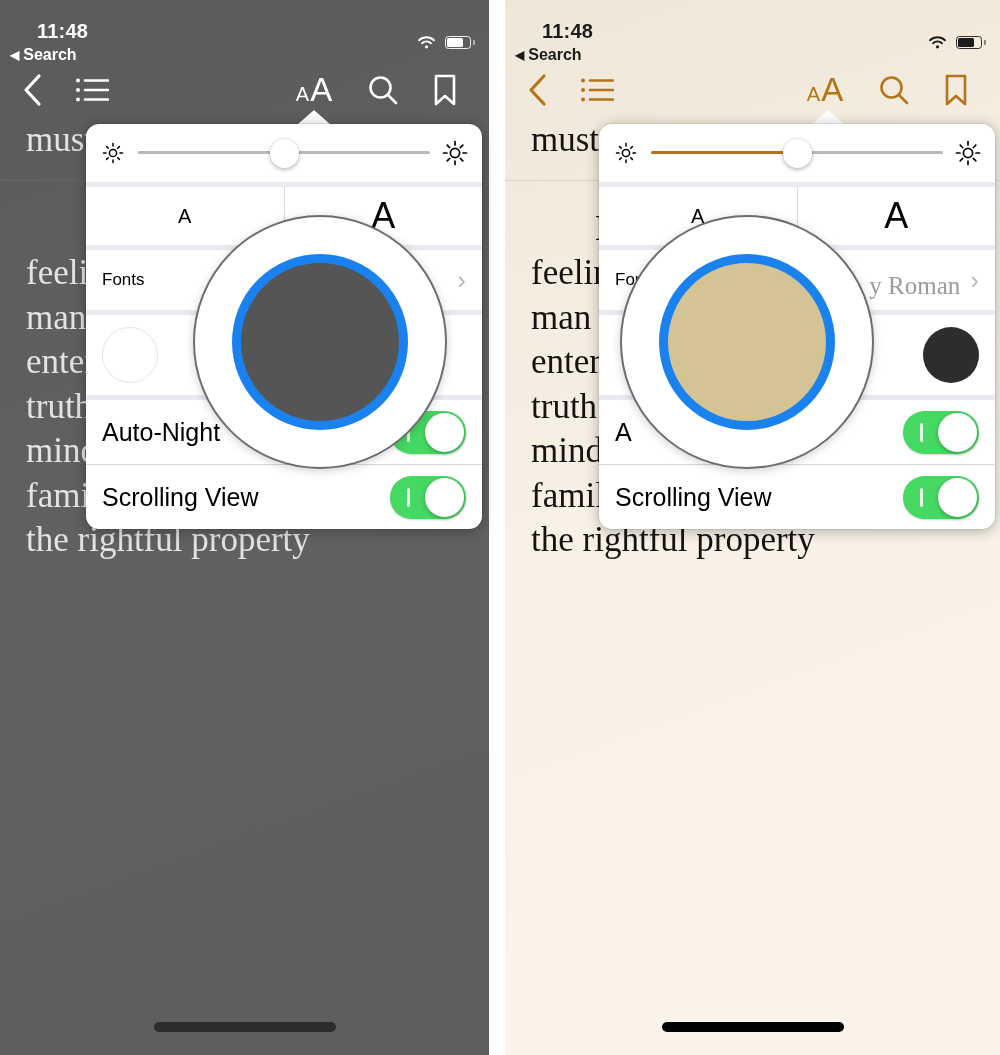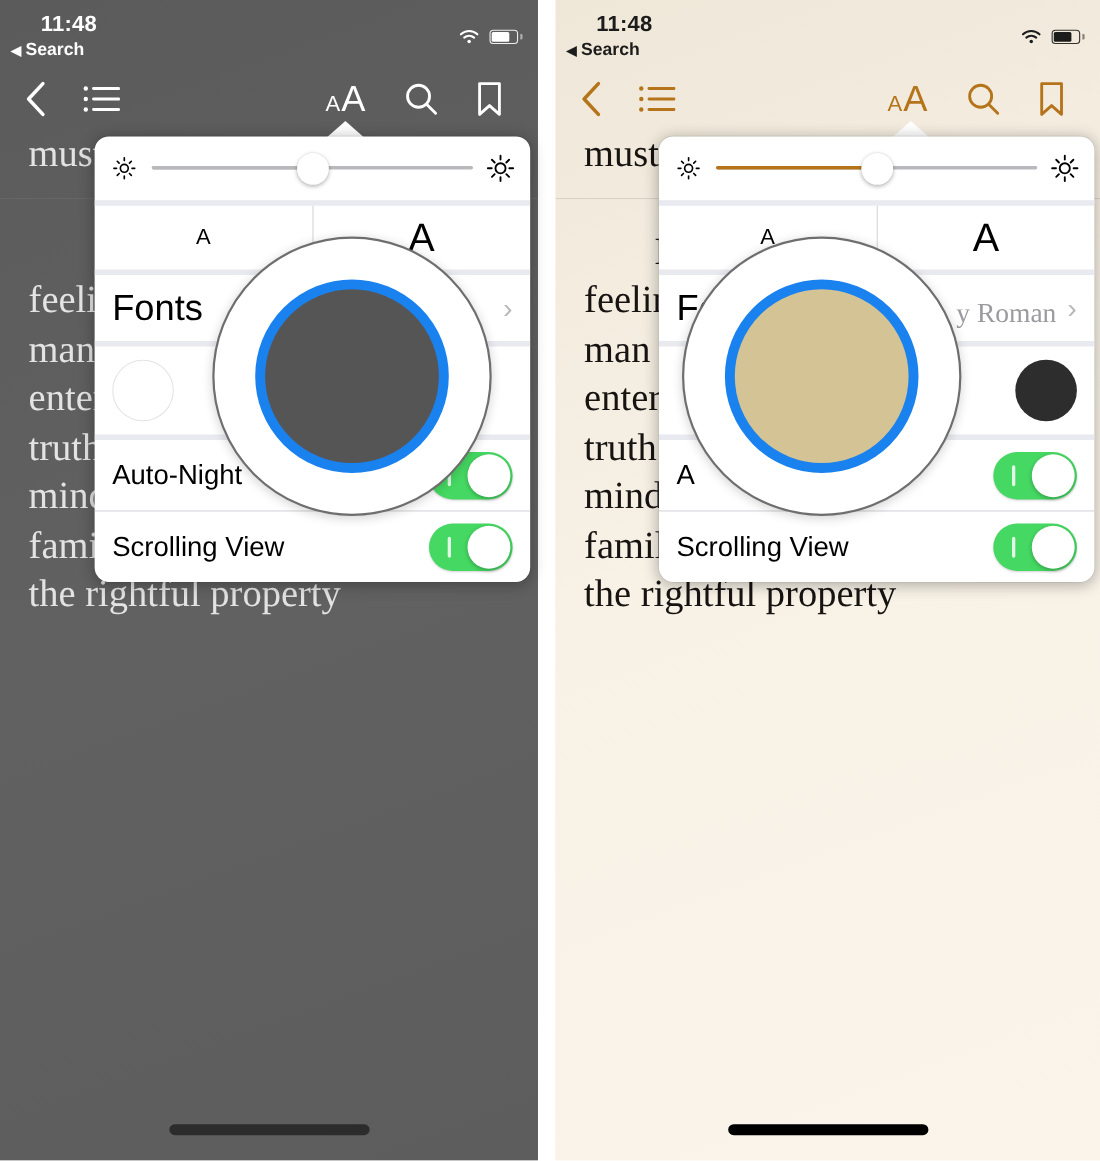--- a/index.html
+++ b/index.html
@@ -20,21 +20,21 @@
   #panel-sepia .panel-bg {
     position: absolute; inset: 0;
     background: linear-gradient(160deg,#efe7d8 0%,#f7f1e6 45%,#faf4ea 100%);
   }
   #panel-dark .panel-bg {
     position: absolute; inset: 0;
     background: linear-gradient(160deg,#5b5b5b 0%,#616161 50%,#5d5d5d 100%);
   }
 
   
-  .statusbar { position: absolute; left: 0; right: 0; top: 4px; height: 62px; }
+  .statusbar { position: absolute; left: 0; right: 0; top: 13px; height: 62px; }
   .st-time {
     position: absolute; left: 37px; top: 7px;
     font-size: 20px; font-weight: bold; letter-spacing: .2px;
   }
   .st-back {
     position: absolute; left: 10px; top: 33px;
     font-size: 16px; font-weight: bold;
     display: flex; align-items: center; gap: 4px;
   }
   .st-back .tri { font-size: 12px; line-height: 1; }
@@ -123,21 +123,21 @@
 
   
   .row-fontsize { height: 58px; }
   .fs-cell { flex: 1; height: 58px; display:flex; align-items:center; justify-content:center; }
   .fs-cell.left { border-right: 1px solid #d6d6dc; }
   .fs-a-small { font-size: 20px; }
   .fs-a-big   { font-size: 36px; }
 
   
   .row-fonts { height: 60px; padding: 0 16px; justify-content: space-between; }
-  .fonts-label { font-size: 33px; }
+  .fonts-label { font-size: 17px; }
   .fonts-value-wrap { display:flex; align-items:center; gap:10px; }
   .fonts-value { font-family:"Liberation Serif",serif; font-size:25px; color:#9a9a9f;margin-top:12px; }
   .chev { color:#b9b9bd; font-size:26px; line-height:1; }
 
   
   .row-theme { height: 80px; padding: 0 16px; justify-content: space-between; }
   .swatch { width: 56px; height: 56px; border-radius: 50%; }
   .sw-white { background:#fff; border: 1.5px solid #e4e4e8; }
   .sw-dark  { background:#2d2d2d; }
 

